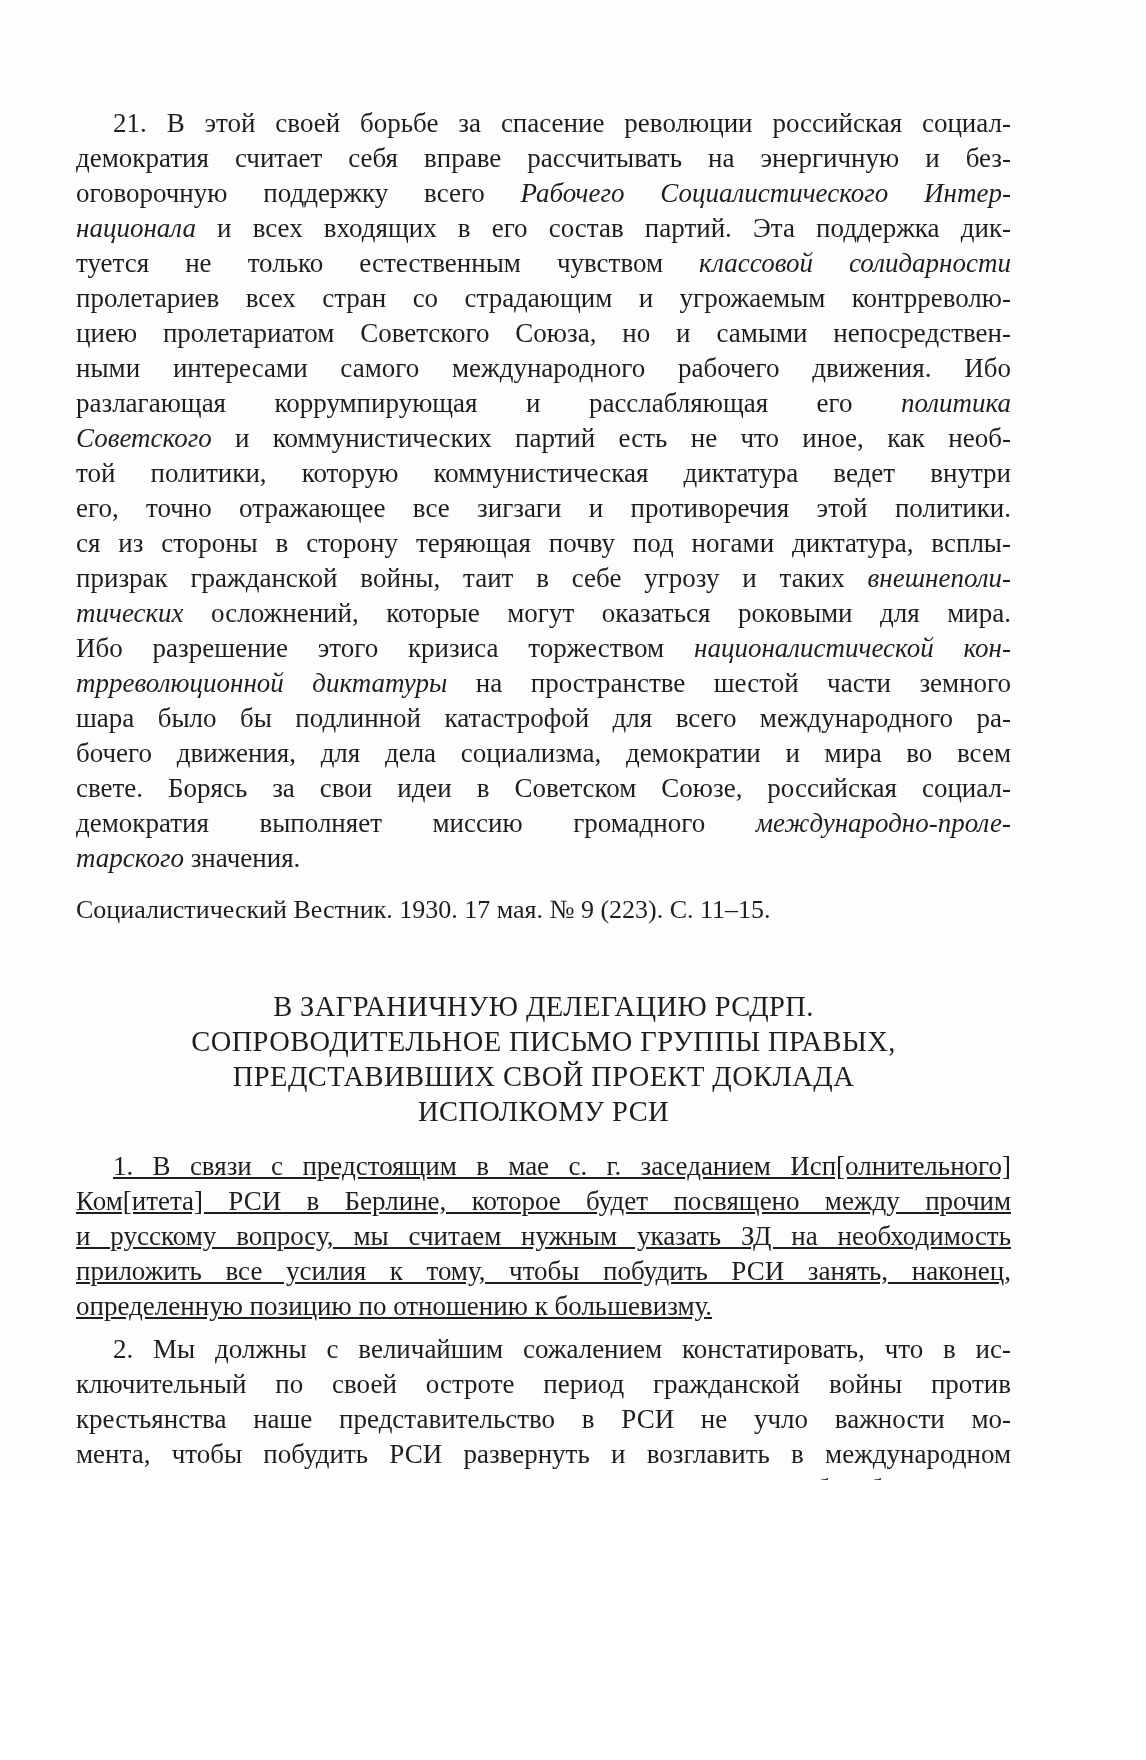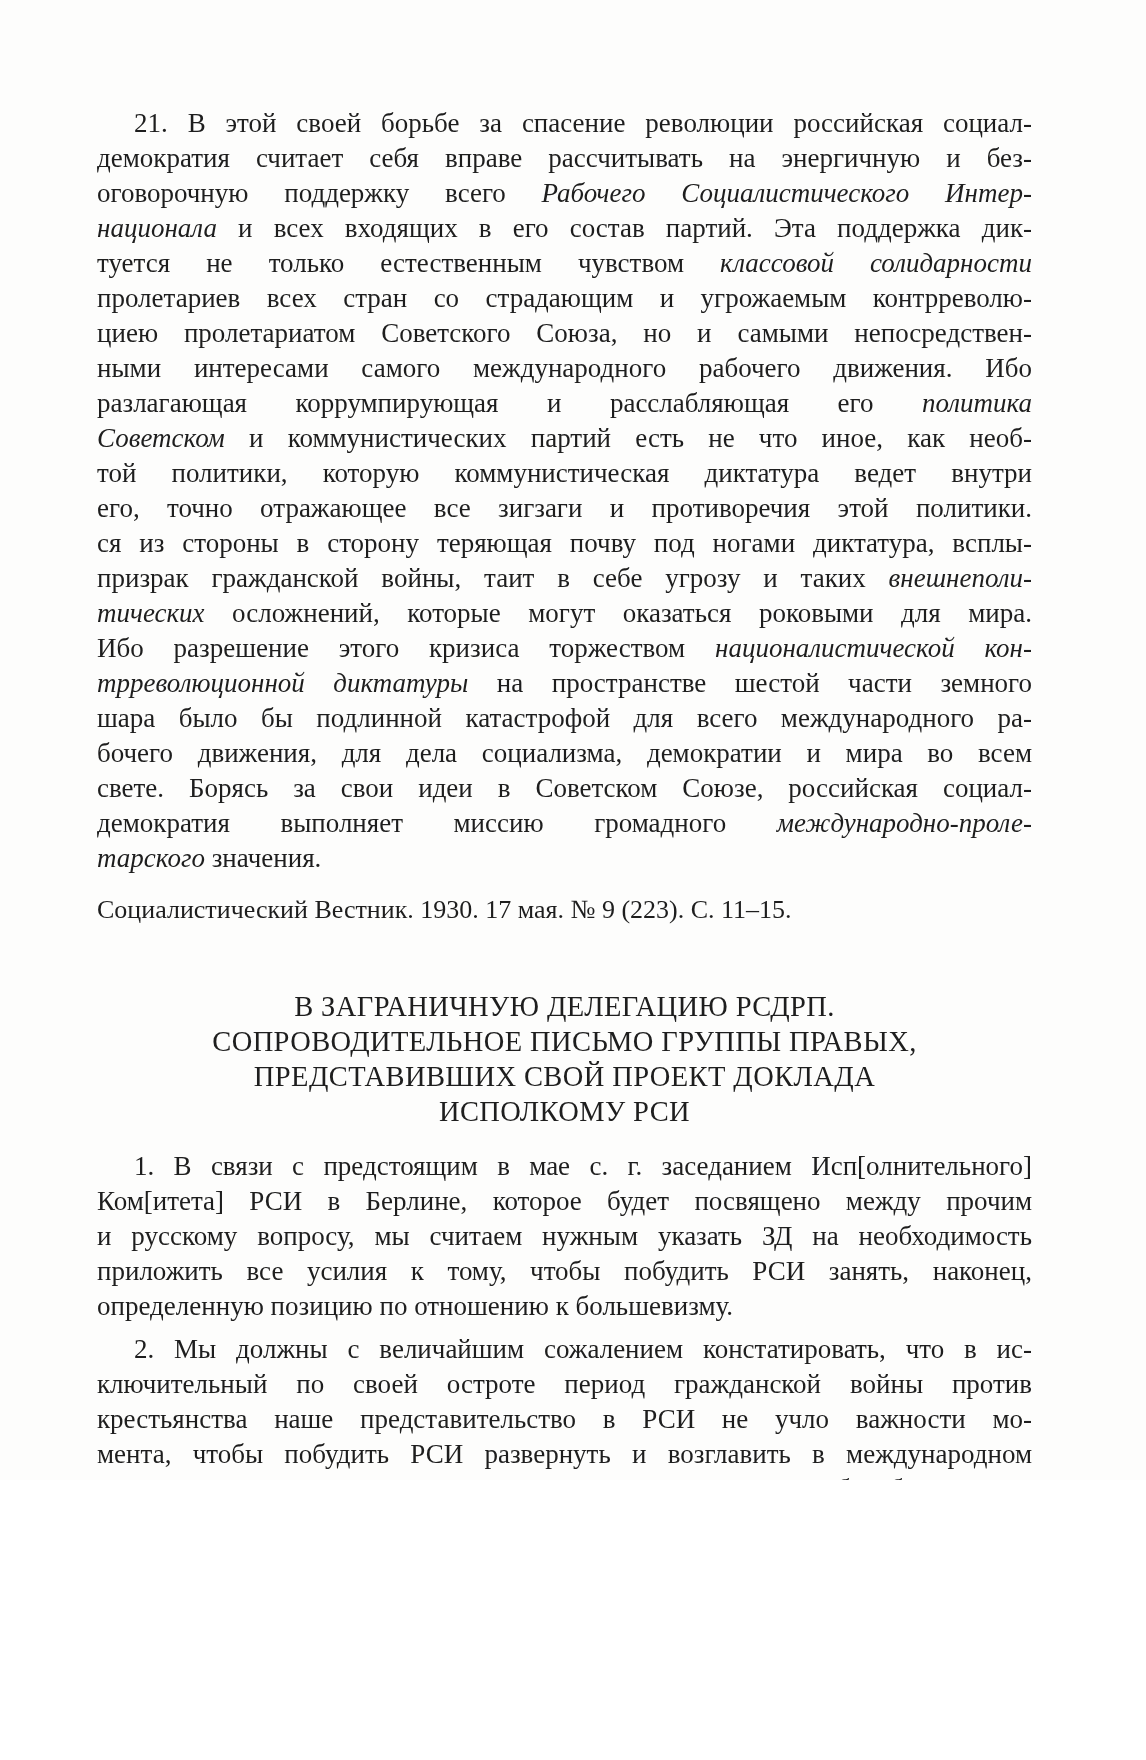--- a/index.html
+++ b/index.html
@@ -7,21 +7,21 @@
     padding: 0;
     background: #ffffff;
   }
   .page {
     position: relative;
     width: 1146px;
     height: 1480px;
     margin: 0 auto;
     background: #fdfdfc;
     box-sizing: border-box;
-    padding: 106px 114px 0 97px;
+    padding: 106px 114px 0 76px;
     font-family: "Liberation Serif", "DejaVu Serif", serif;
     color: #1e1e1e;
     overflow: hidden;
   }
   .textcol {
     width: 935px;
   }
   .para {
     font-size: 27px;
     line-height: 35px;
@@ -51,21 +51,21 @@
     font-size: 28.5px;
     line-height: 35px;
     text-align: center;
     letter-spacing: 0.4px;
     font-weight: normal;
   }
   .heading .hline {
     text-align: left;
     text-align-last: center;
   }
-  .p1 { margin-top: 20px; }
+  .p1 { margin-top: 20px; text-decoration: underline; }
   .p2 { margin-top: 8px; }
   .pagenum {
     margin-top: 38px;
     text-align: center;
     font-size: 26px;
     line-height: 35px;
     color: #a16207;
   }
 </style>
 </head>
@@ -77,21 +77,21 @@
     <div class="para">
         <div class="line indent"><span>21. В этой своей борьбе за спасение революции российская социал-</span></div>
         <div class="line"><span>демократия считает себя вправе рассчитывать на энергичную и без-</span></div>
         <div class="line"><span>оговорочную поддержку всего </span><em>Рабочего Социалистического Интер-</em></div>
         <div class="line"><em>национала</em><span> и всех входящих в его состав партий. Эта поддержка дик-</span></div>
         <div class="line"><span>туется не только естественным чувством </span><em>классовой солидарности</em></div>
         <div class="line"><span>пролетариев всех стран со страдающим и угрожаемым контрреволю-</span></div>
         <div class="line"><span>циею пролетариатом Советского Союза, но и самыми непосредствен-</span></div>
         <div class="line"><span>ными интересами самого международного рабочего движения. Ибо</span></div>
         <div class="line"><span>разлагающая коррумпирующая и расслабляющая его </span><em>политика</em></div>
-        <div class="line"><em>Советском</em><span> и коммунистических партий есть не что иное, как необ-</span></div>
+        <div class="line"><em>Советского</em><span> и коммунистических партий есть не что иное, как необ-</span></div>
         <div class="line"><span>той политики, которую коммунистическая диктатура ведет внутри</span></div>
         <div class="line"><span>его, точно отражающее все зигзаги и противоречия этой политики.</span></div>
         <div class="line"><span>ся из стороны в сторону теряющая почву под ногами диктатура, всплы-</span></div>
         <div class="line"><span>призрак гражданской войны, таит в себе угрозу и таких </span><em>внешнеполи-</em></div>
         <div class="line"><em>тических</em><span> осложнений, которые могут оказаться роковыми для мира.</span></div>
         <div class="line"><span>Ибо разрешение этого кризиса торжеством </span><em>националистической кон-</em></div>
         <div class="line"><em>трреволюционной диктатуры</em><span> на пространстве шестой части земного</span></div>
         <div class="line"><span>шара было бы подлинной катастрофой для всего международного ра-</span></div>
         <div class="line"><span>бочего движения, для дела социализма, демократии и мира во всем</span></div>
         <div class="line"><span>свете. Борясь за свои идеи в Советском Союзе, российская социал-</span></div>

